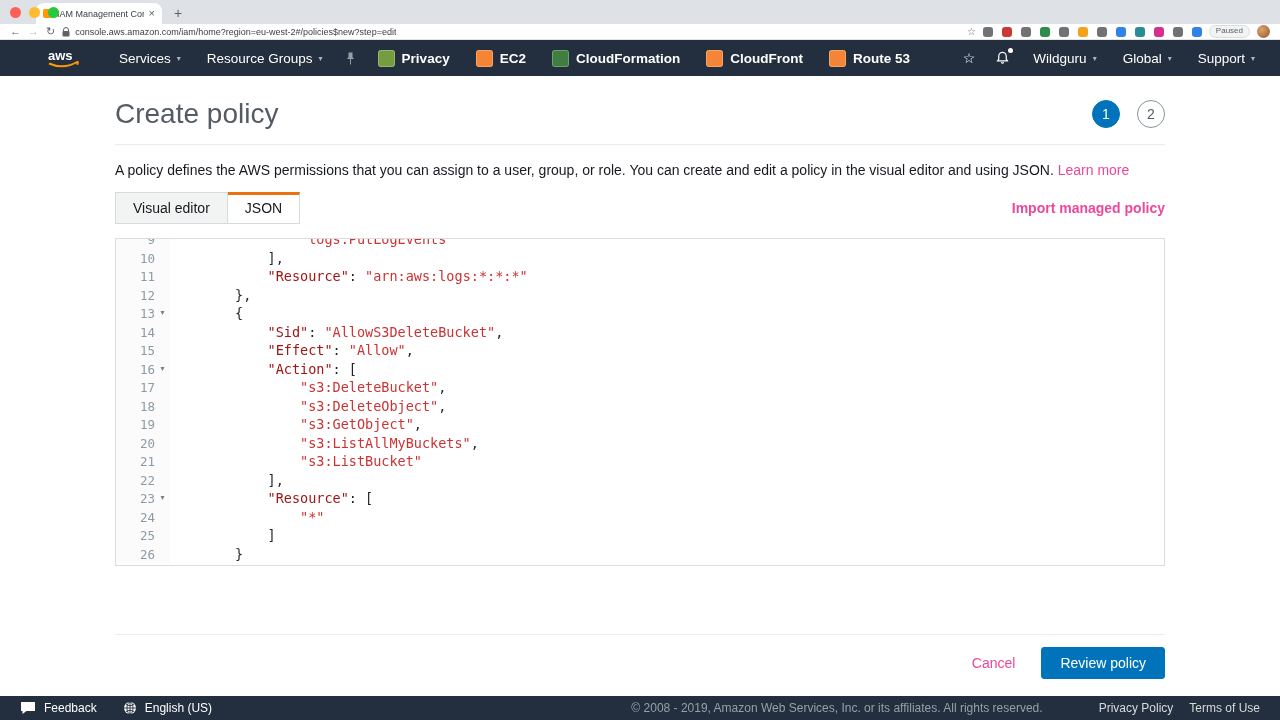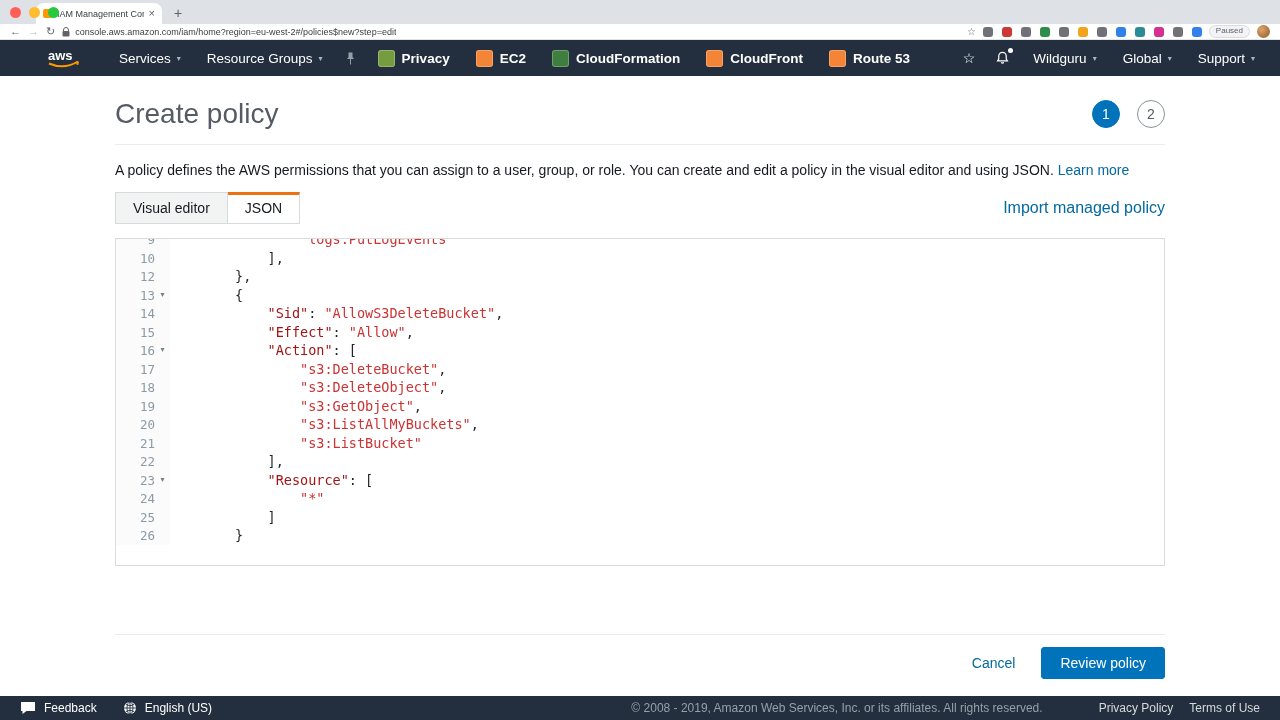--- a/index.html
+++ b/index.html
@@ -46,27 +46,27 @@
   
   .content { flex:1; background:#fff; overflow:hidden;border-radius:29px; }
   .inner { padding:0 115px; }
   .page-header { margin-top:16px; height:44px; display:flex; justify-content:space-between; align-items:center; }
   h1.page-title { font-size:28px; font-weight:400; color:#545b64; }
   .steps { display:flex; gap:17px; }
   .step { width:28px; height:28px; border-radius:50%; border:1px solid #879596; background:#fff; color:#545b64; font-size:14px; display:flex; align-items:center; justify-content:center; }
   .step.active { background:#0073bb; border-color:#0073bb; color:#fff; }
   .rule { border:none; border-top:1px solid #eaeded; margin-top:8px; }
   .desc { margin-top:15px; font-size:14px; color:#16191f; line-height:1.45; }
-  .link { color:#0369a1; text-decoration:none; cursor:pointer; }
+  .link { color:#ec4899; text-decoration:none; cursor:pointer; }
   .tabrow { margin-top:12px; display:flex; justify-content:space-between; align-items:center; }
   .tabs { display:flex; }
   .ptab { padding:7px 17px; font-size:14px; color:#16191f; background:#f2f3f3; border:1px solid #d5dbdb; cursor:pointer; }
   .ptab + .ptab { border-left:none; }
   .ptab.active { background:#fff; border-top:3px solid #ec7211; padding-top:5px; }
-  .import { font-size:16px; }
+  .import { font-size:14px;font-weight:bold; }
 
   .editor { margin-top:14px; height:328px; border:1px solid #d9dde0; overflow:hidden; background:#fff; cursor:text; }
   .editor-inner { margin-top:-9px; }
   .code-line { display:flex; height:18.5px; }
   .gutter { width:54px; flex:none; display:flex; justify-content:flex-end; align-items:center; background:#fbfbfb; }
   .lnum { font-family:"DejaVu Sans Mono",monospace; font-size:12.5px; color:#8b9ba5; }
   .fold { width:15px; text-align:center; font-size:8px; color:#72838e; line-height:18.5px; }
   .code-text { font-family:"DejaVu Sans Mono",monospace; font-size:13.5px; line-height:18.5px; white-space:pre; margin:0; }
   .ck { color:#a31515; } .cs { color:#cc3333; } .cp { color:#1f2328; }
 
@@ -229,20 +229,27 @@
                 <span class="fold"></span>
               </span>
               <pre class="code-text">                <span class="cs">"logs:PutLogEvents"</span></pre>
             </div>
             <div class="code-line">
               <span class="gutter">
                 <span class="lnum">10</span>
                 <span class="fold"></span>
               </span>
               <pre class="code-text">            <span class="cp">],</span></pre>
+            </div>
+            <div class="code-line">
+              <span class="gutter">
+                <span class="lnum">11</span>
+                <span class="fold"></span>
+              </span>
+              <pre class="code-text">            <span class="ck">"Resource"</span><span class="cp">: </span><span class="cs">"arn:aws:logs:*:*:*"</span></pre>
             </div>
             <div class="code-line">
               <span class="gutter">
                 <span class="lnum">12</span>
                 <span class="fold"></span>
               </span>
               <pre class="code-text">        <span class="cp">},</span></pre>
             </div>
             <div class="code-line">
               <span class="gutter">

